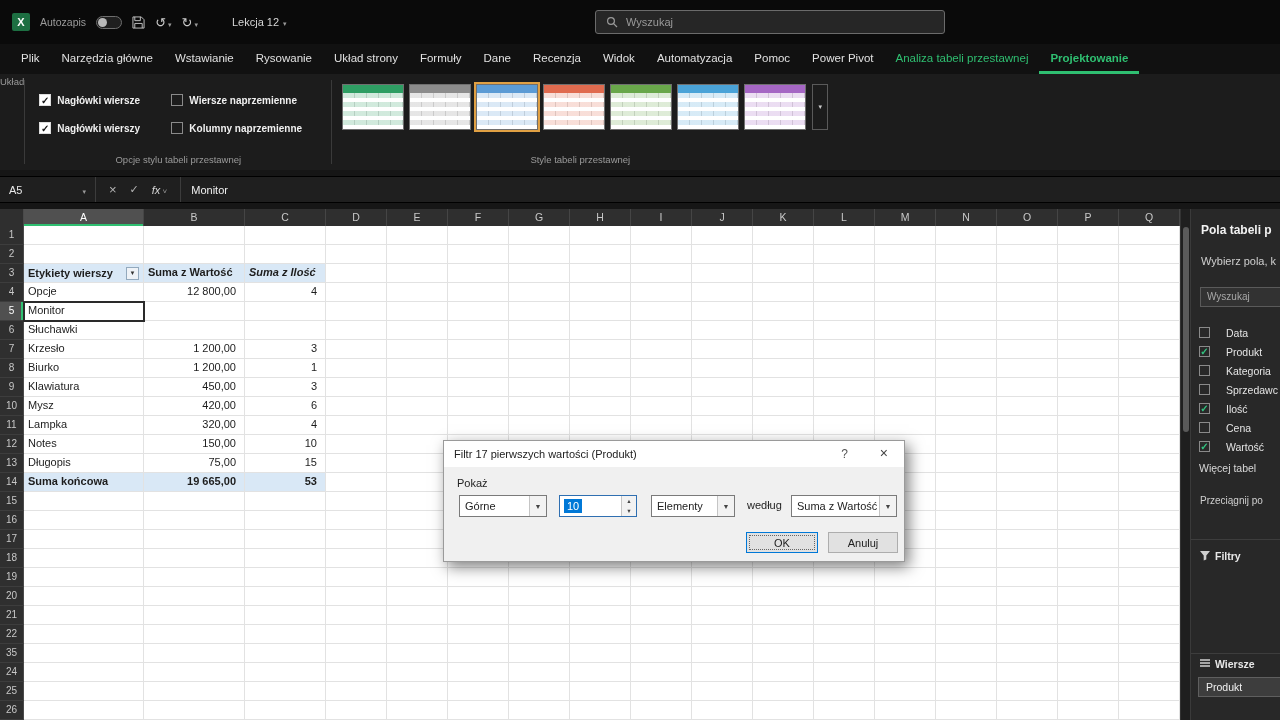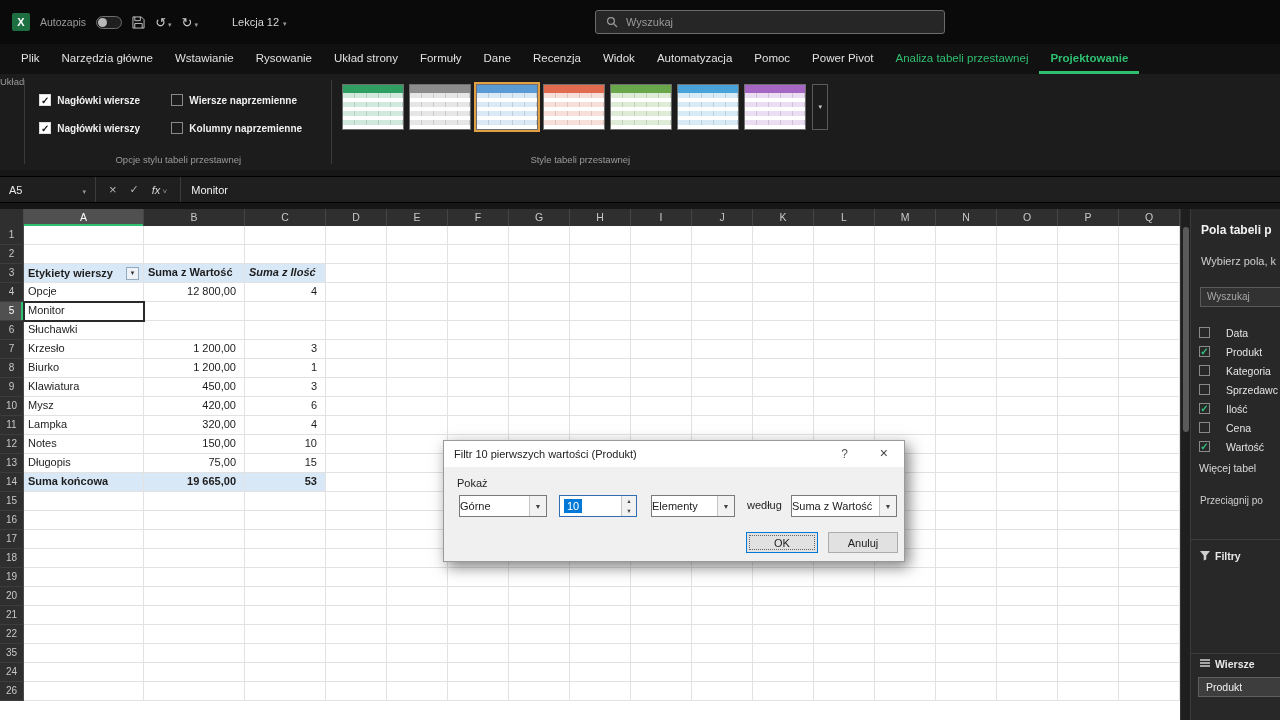--- a/index.html
+++ b/index.html
@@ -106,21 +106,21 @@
   .p-chip{top:468px;left:7px;width:120px;height:20px;background:#3d3d3d;border:1px solid #5f5f5f;font-size:10.5px;color:#f0f0f0;line-height:18px;padding-left:7px;cursor:grab;}
 
   
   .dialog{position:absolute;left:443px;top:440px;width:462px;height:122px;background:#f0f0f0;border:1px solid #9a9a9a;box-shadow:4px 5px 14px rgba(0,0,0,.5);z-index:20;font-size:11px;color:#222;}
   .dlg-titlebar{height:26px;background:#fff;display:flex;align-items:center;padding-left:10px;font-size:11px;color:#222;}
   .dlg-help{position:absolute;right:56px;top:6px;color:#555;font-size:12px;cursor:pointer;}
   .dlg-close{position:absolute;right:16px;top:4px;color:#444;font-size:14px;cursor:pointer;}
   .dlg-close::after{content:"×";}
   .dlg-label{position:absolute;left:13px;top:36px;}
   .combo{position:absolute;height:22px;background:#fff;border:1px solid #7a7a7a;display:flex;align-items:center;top:54px;cursor:pointer;}
-  .ctext{flex:1;white-space:nowrap;overflow:hidden;}
+  .ctext{flex:1;padding-left:5px;white-space:nowrap;overflow:hidden;}
   .carrow{width:17px;height:100%;border-left:1px solid #c5c5c5;background:#f2f2f2;display:flex;align-items:center;justify-content:center;font-size:7px;color:#444;flex:0 0 auto;}
   .carrow::after{content:"▼";}
   .c1{left:15px;width:88px;}
   .c2{left:207px;width:84px;}
   .c3{left:347px;width:106px;}
   .spinner{position:absolute;left:115px;top:54px;width:78px;height:22px;background:#fff;border:1px solid #2f6fb1;display:flex;align-items:center;cursor:text;}
   .spin-val{margin-left:4px;padding:1px 3px;background:#0078d7;color:#fff;}
   .spin-btns{margin-left:auto;width:15px;height:100%;display:flex;flex-direction:column;flex:0 0 auto;}
   .spin-btns .sb{flex:1;border-left:1px solid #c5c5c5;background:#f2f2f2;font-size:5.5px;color:#444;display:flex;align-items:center;justify-content:center;cursor:pointer;}
   .sb.up::after{content:"▲";}
@@ -747,20 +747,40 @@
           <div class="gcell" style="width: 61px;"></div>
           <div class="gcell" style="width: 61px;"></div>
           <div class="gcell" style="width: 61px;"></div>
           <div class="gcell" style="width: 61px;"></div>
           <div class="gcell" style="width: 61px;"></div>
           <div class="gcell" style="width: 61px;"></div>
           <div class="gcell" style="width: 61px;"></div>
           <div class="gcell" style="width: 61px;"></div>
         </div>
         <div class="grow">
+          <div class="grhdr">25</div>
+          <div class="gcell" style="width: 120px;"></div>
+          <div class="gcell" style="width: 101px;"></div>
+          <div class="gcell" style="width: 81px;"></div>
+          <div class="gcell" style="width: 61px;"></div>
+          <div class="gcell" style="width: 61px;"></div>
+          <div class="gcell" style="width: 61px;"></div>
+          <div class="gcell" style="width: 61px;"></div>
+          <div class="gcell" style="width: 61px;"></div>
+          <div class="gcell" style="width: 61px;"></div>
+          <div class="gcell" style="width: 61px;"></div>
+          <div class="gcell" style="width: 61px;"></div>
+          <div class="gcell" style="width: 61px;"></div>
+          <div class="gcell" style="width: 61px;"></div>
+          <div class="gcell" style="width: 61px;"></div>
+          <div class="gcell" style="width: 61px;"></div>
+          <div class="gcell" style="width: 61px;"></div>
+          <div class="gcell" style="width: 61px;"></div>
+        </div>
+        <div class="grow">
           <div class="grhdr">26</div>
           <div class="gcell" style="width: 120px;"></div>
           <div class="gcell" style="width: 101px;"></div>
           <div class="gcell" style="width: 81px;"></div>
           <div class="gcell" style="width: 61px;"></div>
           <div class="gcell" style="width: 61px;"></div>
           <div class="gcell" style="width: 61px;"></div>
           <div class="gcell" style="width: 61px;"></div>
           <div class="gcell" style="width: 61px;"></div>
           <div class="gcell" style="width: 61px;"></div>
@@ -828,21 +848,21 @@
     <div class="p-area-hdr p-rows">
       <svg width="10" height="10" viewBox="0 0 10 10">
           <path d="M0 1 h10 M0 4 h10 M0 7 h10" stroke="#cfcfcf" stroke-width="1.4"></path>
         </svg>
       <span>Wiersze</span>
     </div>
     <div class="p-chip"><span>Produkt</span></div>
   </div>
 
   <div class="dialog">
-    <div class="dlg-titlebar">Filtr 10 pierwszych wartości (Produkt)</div>
+    <div class="dlg-titlebar">Filtr 17 pierwszych wartości (Produkt)</div>
     <div class="dlg-help">?</div>
     <div class="dlg-close"></div>
     <div class="dlg-label">Pokaż</div>
 
     <div class="combo c1">
       <span class="ctext">Górne</span>
       <span class="carrow"></span>
     </div>
     <div class="spinner">
       <span class="spin-val">10</span>

